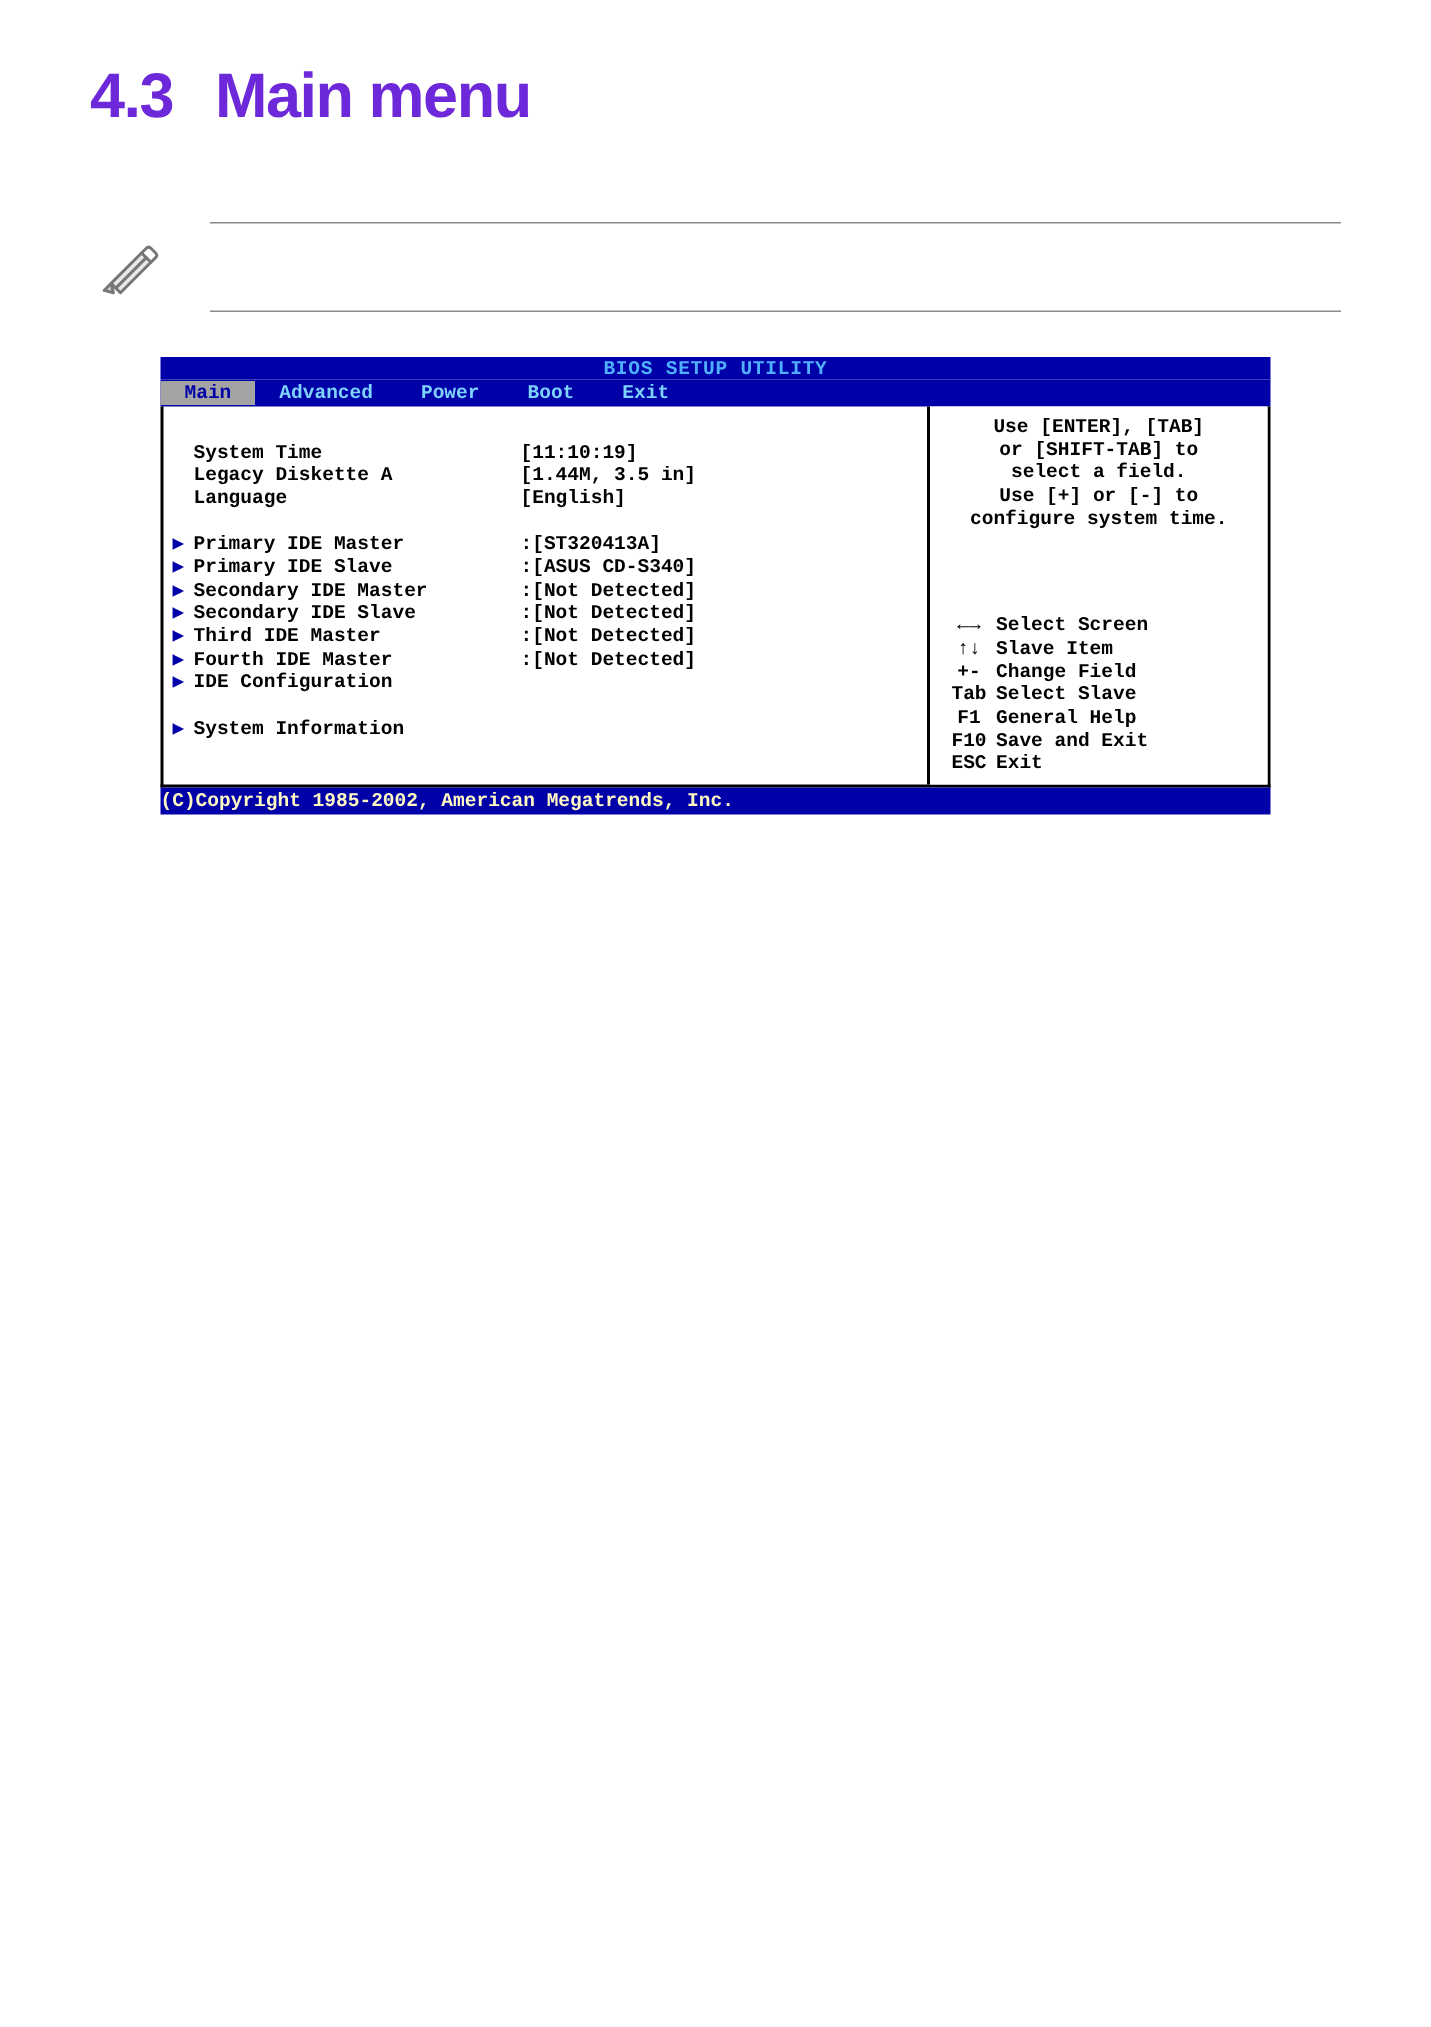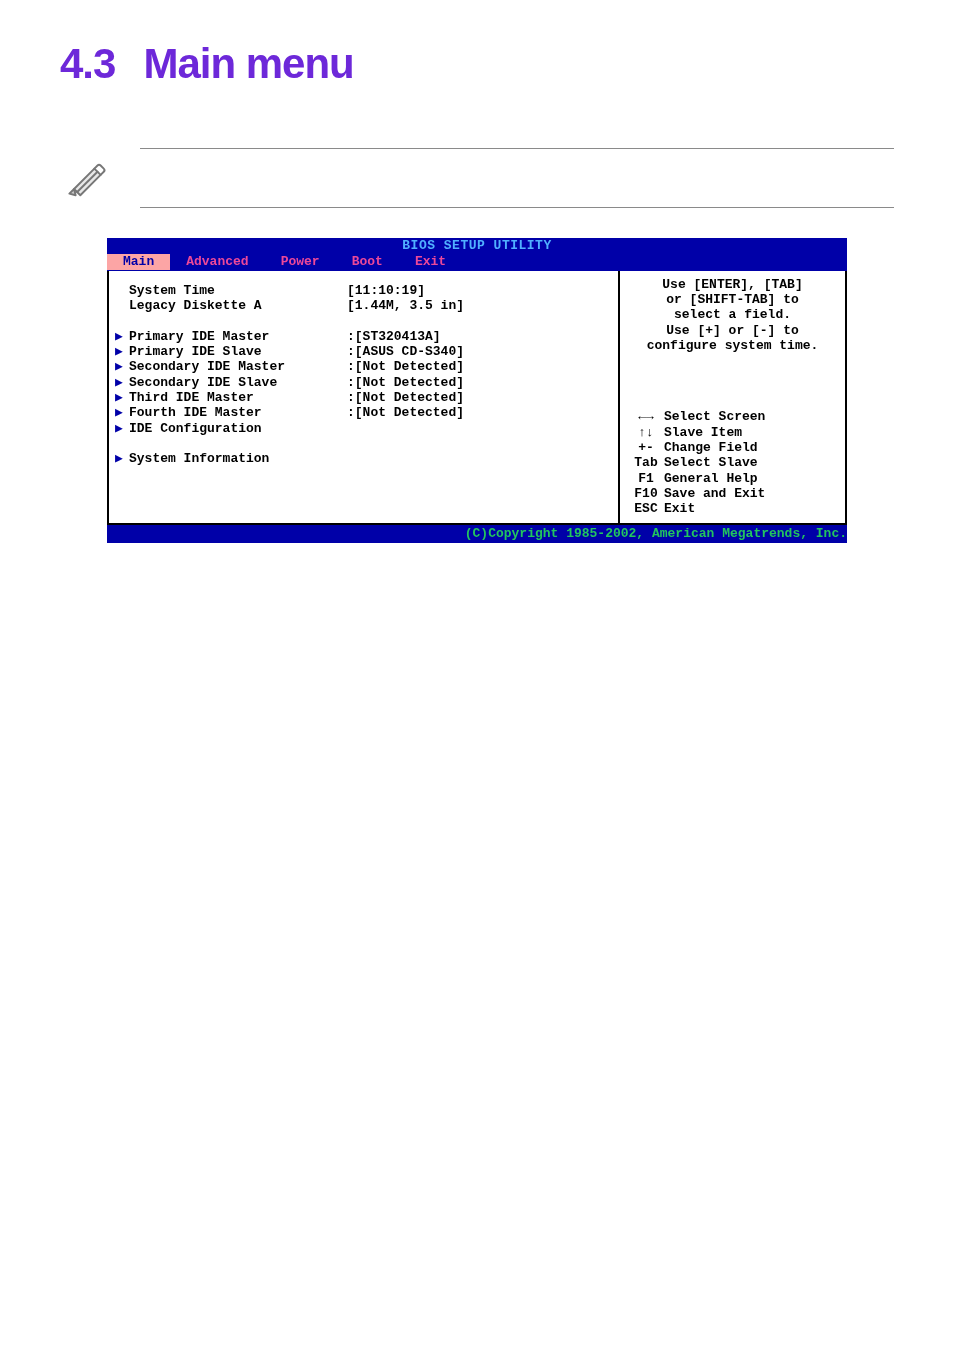--- a/index.html
+++ b/index.html
@@ -58,34 +58,34 @@
       letter-spacing: 0.5px;
     }
     .bios-menubar {
       background: #0000a8;
       color: #c0c0c0;
       display: flex;
       padding: 1px 0 1px 0;
     }
     .bios-tab {
       padding: 0 16px;
-      color: #ec4899;
+      color: #7dd3fc;
     }
     .bios-tab.selected {
-      background: #fca5a5;
+      background: #a3a3a3;
       color: #0000a8;
     }
     .bios-body {
       display: flex;
       border: 2px solid #000;
       border-top: none;
     }
     .bios-left {
       flex: 1;
-      padding: 12px 10px 6px 6px;
+      padding: 23px 10px 6px 6px;
       border-right: 2px solid #000;
     }
     .bios-right {
       width: 225px;
       padding: 6px 8px;
       background: #fff;
       color: #000;
       text-align: center;
     }
     .row {
@@ -100,22 +100,22 @@
       width: 14px;
     }
     .help-keys {
       margin-top: 56px;
     }
     .help-keys .krow { display: flex; white-space: pre; }
     .help-keys .k { width: 36px; }
     .arrow-glyph { font-family: "Courier New", monospace; }
     .bios-footer {
       background: #0000a8;
-      color: #22c55e;
-      text-align: right;
+      color: #fef9c3;
+      text-align: left;
       padding: 1px 0 2px 0;
       font-size: 13px;
       white-space: pre;
     }
     .pad { display: inline-block; width: 14px; }
   </style>
 </head>
 <body>
 
 <h1 class="heading">
@@ -141,20 +141,21 @@
       <span class="bios-tab selected">Main</span>
       <span class="bios-tab">Advanced</span>
       <span class="bios-tab">Power</span>
       <span class="bios-tab">Boot</span>
       <span class="bios-tab">Exit</span>
     </div>
     <div class="bios-body">
       <div class="bios-left">
         <div class="row"><span class="pad"></span><span class="label">System Time</span><span class="value">[11:10:19]</span></div>
         <div class="row"><span class="pad"></span><span class="label">Legacy Diskette A</span><span class="value">[1.44M, 3.5 in]</span></div>
+        <div class="row"><span class="pad"></span><span class="label">Language</span><span class="value">[English]</span></div>
         <div class="row">&nbsp;</div>
         <div class="row"><span class="tri">▶</span><span class="label">Primary IDE Master</span><span class="value">:[ST320413A]</span></div>
         <div class="row"><span class="tri">▶</span><span class="label">Primary IDE Slave</span><span class="value">:[ASUS CD-S340]</span></div>
         <div class="row"><span class="tri">▶</span><span class="label">Secondary IDE Master</span><span class="value">:[Not Detected]</span></div>
         <div class="row"><span class="tri">▶</span><span class="label">Secondary IDE Slave</span><span class="value">:[Not Detected]</span></div>
         <div class="row"><span class="tri">▶</span><span class="label">Third IDE Master</span><span class="value">:[Not Detected]</span></div>
         <div class="row"><span class="tri">▶</span><span class="label">Fourth IDE Master</span><span class="value">:[Not Detected]</span></div>
         <div class="row"><span class="tri">▶</span><span class="label">IDE Configuration</span></div>
         <div class="row">&nbsp;</div>
         <div class="row"><span class="tri">▶</span><span class="label">System Information</span></div>

